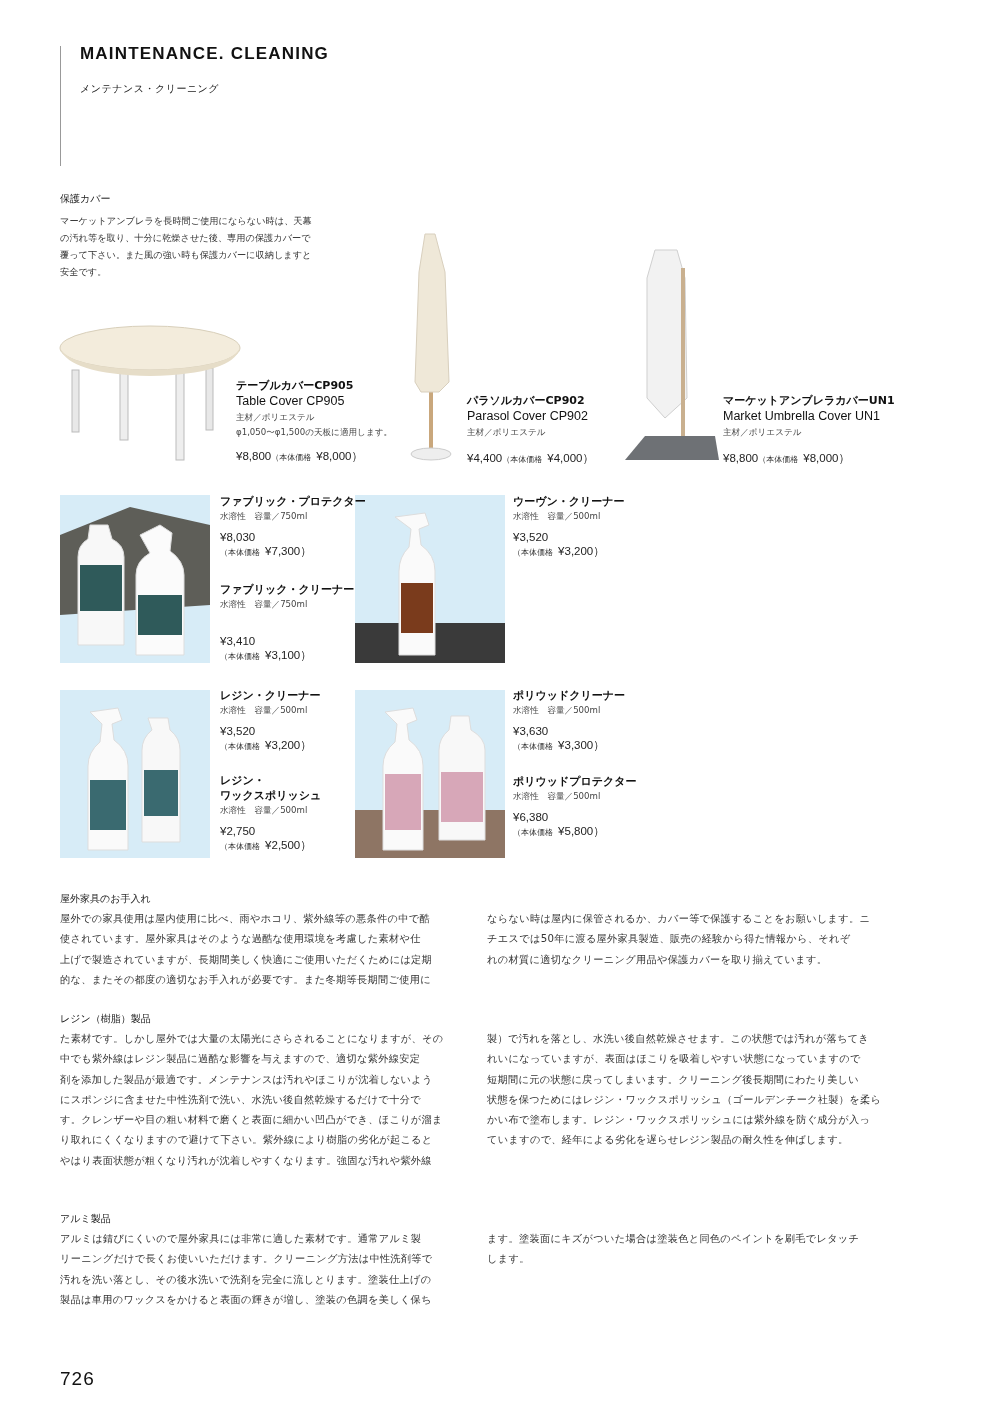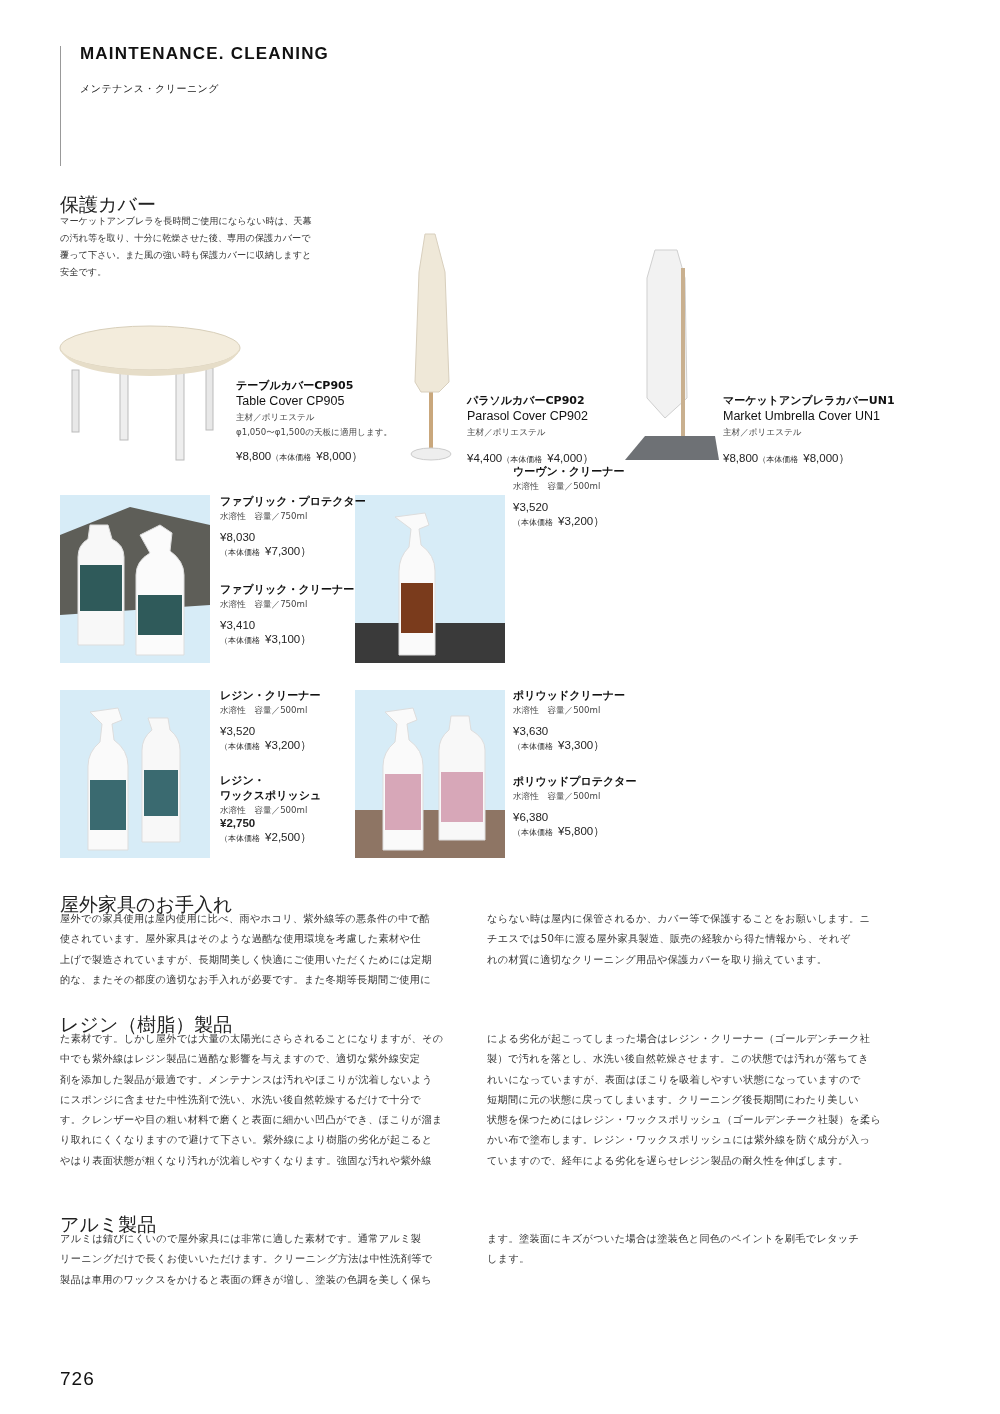--- a/index.html
+++ b/index.html
@@ -7,21 +7,21 @@
   body { position: relative; font-family: "DejaVu Sans", "Liberation Sans", sans-serif; color: #222; overflow: hidden; }
 
   .abs { position: absolute; }
 
   
   .header-rule { left: 60px; top: 46px; width: 1px; height: 120px; background: #999; }
   .header-title { left: 80px; top: 44px; font-family: "Liberation Sans", sans-serif; font-weight: bold; font-size: 17px; letter-spacing: 1.2px; color: #111; }
   .header-sub { left: 80px; top: 82px; font-size: 10px; color: #222; letter-spacing: 0.5px; }
 
   
-  .sec-title { font-size: 19px; color: #222; }
+  .sec-title { font-size: 10px; color: #222; }
   .small-para { font-size: 9.2px; line-height: 17px; color: #333; }
   .para { font-size: 10.2px; line-height: 20.3px; color: #333; letter-spacing: 0.3px; }
 
   
   .pname { font-weight: bold; font-size: 11px; color: #111; line-height: 15px; }
   .pname-en { font-family: "Liberation Sans", sans-serif; font-weight: normal; font-size: 12.5px; color: #111; line-height: 16px; }
   .pmeta { font-size: 8.6px; color: #444; line-height: 14px; }
   .price { font-family: "Liberation Sans", sans-serif; font-size: 11.5px; color: #222; }
   .price-small { font-size: 8px; color: #333; }
   .price-base { font-family: "Liberation Sans", sans-serif; font-size: 11.5px; color: #222; }
@@ -142,43 +142,43 @@
 <div class="abs" style="left:220px; top:494px;">
   <div class="pname">ファブリック・プロテクター</div>
   <div class="pmeta">水溶性　容量／750ml</div>
   <div class="price" style="margin-top:8px;">¥8,030</div>
   <div style="line-height:14px;"><span class="price-small">（本体価格</span> <span class="price-base">¥7,300）</span></div>
 </div>
 
 <div class="abs" style="left:220px; top:582px;">
   <div class="pname">ファブリック・クリーナー</div>
   <div class="pmeta">水溶性　容量／750ml</div>
-  <div class="price" style="margin-top:8px;">¥3,410</div>
+  <div class="price" style="margin-top:24px;">¥3,410</div>
   <div style="line-height:14px;"><span class="price-small">（本体価格</span> <span class="price-base">¥3,100）</span></div>
 </div>
 
-<div class="abs" style="left:513px; top:464px;">
+<div class="abs" style="left:513px; top:494px;">
   <div class="pname">ウーヴン・クリーナー</div>
   <div class="pmeta">水溶性　容量／500ml</div>
   <div class="price" style="margin-top:8px;">¥3,520</div>
   <div style="line-height:14px;"><span class="price-small">（本体価格</span> <span class="price-base">¥3,200）</span></div>
 </div>
 
 <div class="abs" style="left:220px; top:688px;">
   <div class="pname">レジン・クリーナー</div>
   <div class="pmeta">水溶性　容量／500ml</div>
   <div class="price" style="margin-top:8px;">¥3,520</div>
   <div style="line-height:14px;"><span class="price-small">（本体価格</span> <span class="price-base">¥3,200）</span></div>
 </div>
 
 <div class="abs" style="left:220px; top:773px;">
   <div class="pname">レジン・</div>
   <div class="pname">ワックスポリッシュ</div>
   <div class="pmeta">水溶性　容量／500ml</div>
-  <div class="price" style="font-weight:bold;">¥2,750</div>
+  <div class="price" style="margin-top:8px;">¥2,750</div>
   <div style="line-height:14px;"><span class="price-small">（本体価格</span> <span class="price-base">¥2,500）</span></div>
 </div>
 
 <div class="abs" style="left:513px; top:688px;">
   <div class="pname">ポリウッドクリーナー</div>
   <div class="pmeta">水溶性　容量／500ml</div>
   <div class="price" style="margin-top:8px;">¥3,630</div>
   <div style="line-height:14px;"><span class="price-small">（本体価格</span> <span class="price-base">¥3,300）</span></div>
 </div>
 
@@ -206,33 +206,33 @@
 <div class="abs para" style="left:60px; top:1029px; width:420px;">
   <div>た素材です。しかし屋外では大量の太陽光にさらされることになりますが、その</div>
   <div>中でも紫外線はレジン製品に過酷な影響を与えますので、適切な紫外線安定</div>
   <div>剤を添加した製品が最適です。メンテナンスは汚れやほこりが沈着しないよう</div>
   <div>にスポンジに含ませた中性洗剤で洗い、水洗い後自然乾燥するだけで十分で</div>
   <div>す。クレンザーや目の粗い材料で磨くと表面に細かい凹凸ができ、ほこりが溜ま</div>
   <div>り取れにくくなりますので避けて下さい。紫外線により樹脂の劣化が起こると</div>
   <div>やはり表面状態が粗くなり汚れが沈着しやすくなります。強固な汚れや紫外線</div>
 </div>
 <div class="abs para" style="left:487px; top:1029px; width:420px;">
-  <div>による劣化が起こってしまった場合はレジン・クリーナー（ゴールデンチーク社</div>
   <div>製）で汚れを落とし、水洗い後自然乾燥させます。この状態では汚れが落ちてき</div>
   <div>れいになっていますが、表面はほこりを吸着しやすい状態になっていますので</div>
   <div>短期間に元の状態に戻ってしまいます。クリーニング後長期間にわたり美しい</div>
   <div>状態を保つためにはレジン・ワックスポリッシュ（ゴールデンチーク社製）を柔ら</div>
   <div>かい布で塗布します。レジン・ワックスポリッシュには紫外線を防ぐ成分が入っ</div>
   <div>ていますので、経年による劣化を遅らせレジン製品の耐久性を伸ばします。</div>
 </div>
 
 <div class="abs sec-title" style="left:60px; top:1212px;">アルミ製品</div>
 <div class="abs para" style="left:60px; top:1229px; width:420px;">
   <div>アルミは錆びにくいので屋外家具には非常に適した素材です。通常アルミ製</div>
   <div>リーニングだけで長くお使いいただけます。クリーニング方法は中性洗剤等で</div>
+  <div>汚れを洗い落とし、その後水洗いで洗剤を完全に流しとります。塗装仕上げの</div>
   <div>製品は車用のワックスをかけると表面の輝きが増し、塗装の色調を美しく保ち</div>
 </div>
 <div class="abs para" style="left:487px; top:1229px; width:420px;">
   <div>ます。塗装面にキズがついた場合は塗装色と同色のペイントを刷毛でレタッチ</div>
   <div>します。</div>
 </div>
 
 <div class="abs page-num">726</div>
 
 </body></html>

